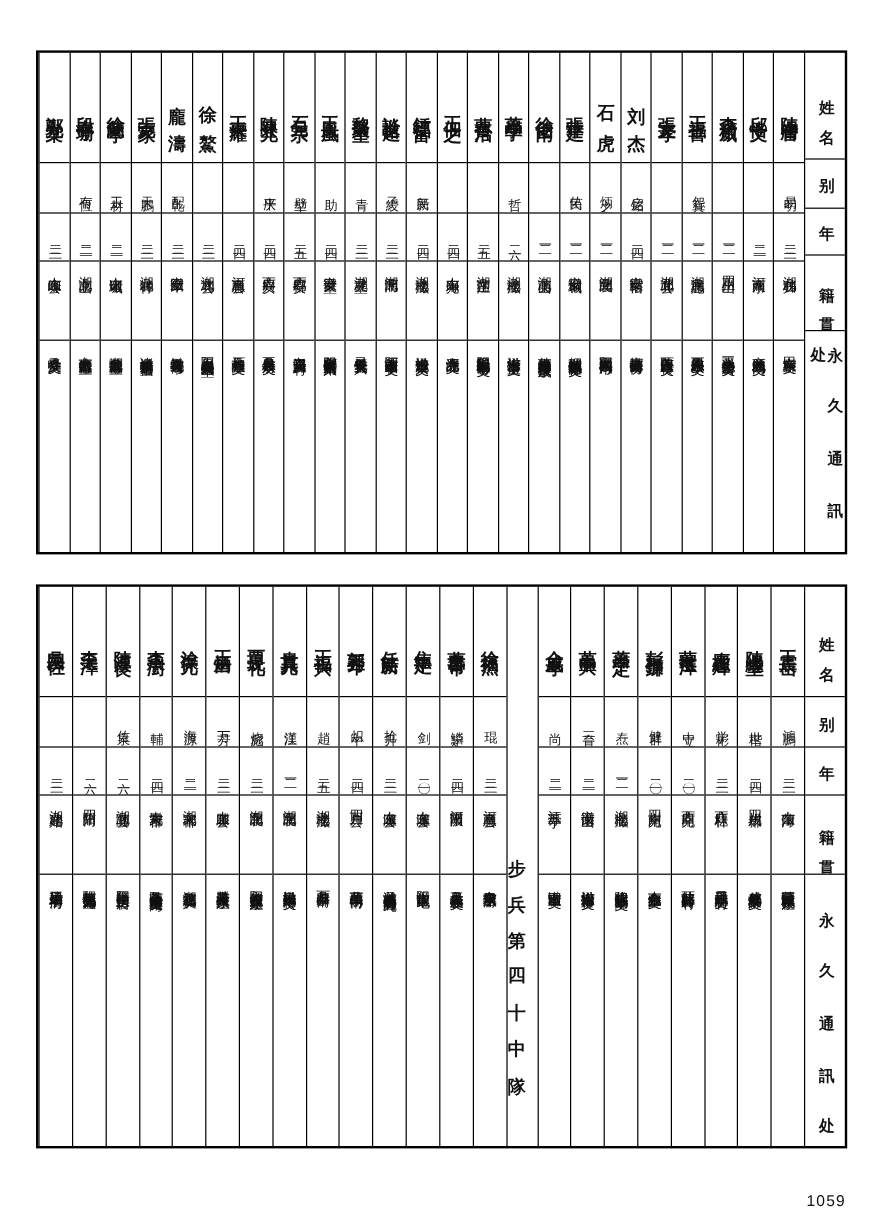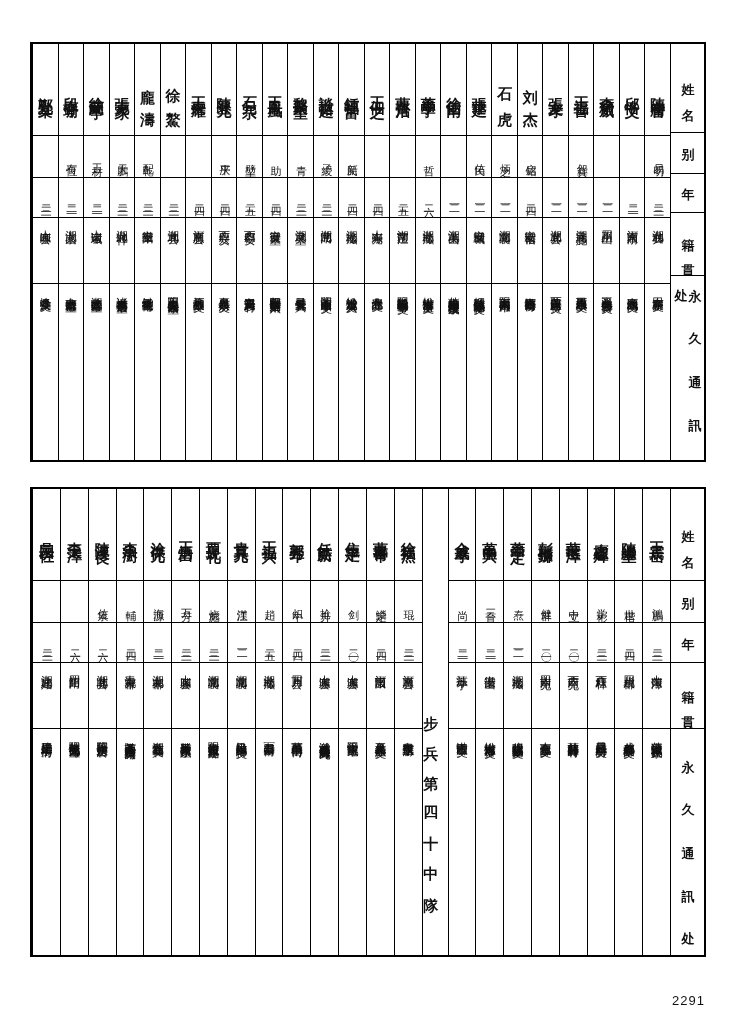--- a/index.html
+++ b/index.html
@@ -976,15 +976,15 @@
         </div>
         <div class="cell r-native">
           <span class="vtext">湖北建始</span>
         </div>
         <div class="cell r-addr">
           <span class="vtext">建始三里壩学府街</span>
         </div>
       </div>
     </div>
 
-  <div class="page-number">2291</div>
+  <div class="page-number">1059</div>
 
 </div>
 
 </body></html>

